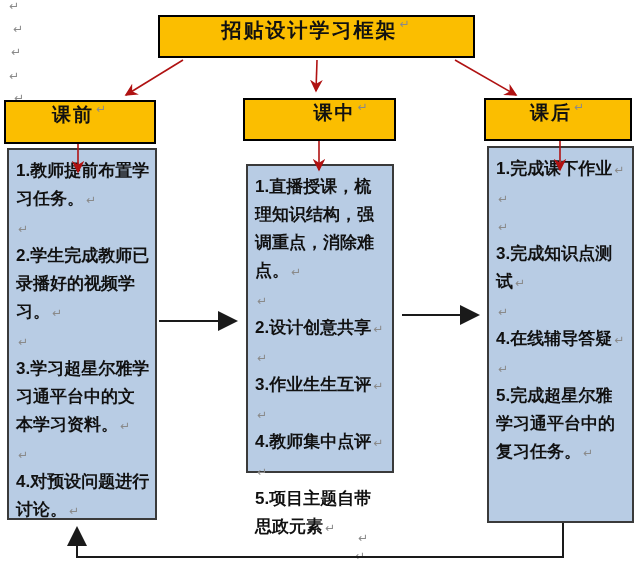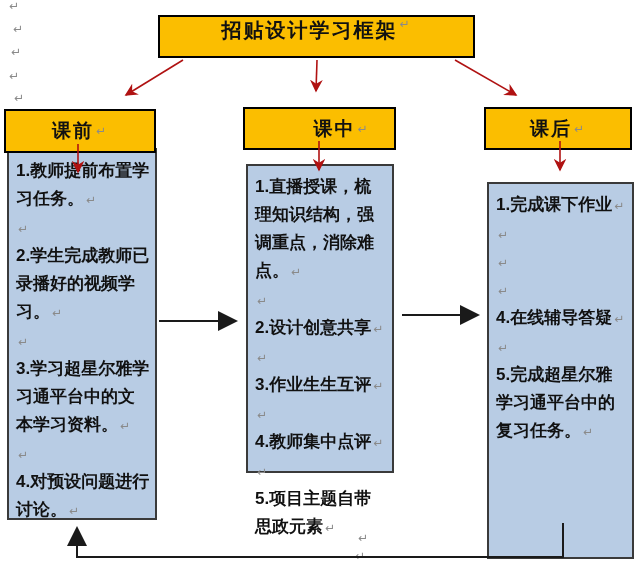--- a/index.html
+++ b/index.html
@@ -13,34 +13,34 @@
     font-family:"Liberation Sans","DejaVu Sans",sans-serif;color:#111;
   }
   .title-box{
     position:absolute;left:158px;top:15px;width:317px;height:43px;
     background:var(--yellow);border:2px solid var(--border-black);
     display:flex;align-items:flex-start;justify-content:center;
     font-weight:bold;font-size:20px;letter-spacing:2px;z-index:2;
   }
   .col-header{
     position:absolute;background:var(--yellow);border:2px solid var(--border-black);
-    display:flex;align-items:center;justify-content:center;
-    font-weight:bold;font-size:19px;letter-spacing:2px;z-index:2;margin-top:9px;
+    display:flex;align-items:flex-start;justify-content:center;
+    font-weight:bold;font-size:19px;letter-spacing:2px;z-index:2;
   }
   .col-body{
     position:absolute;background:var(--blue);border:2px solid var(--border-blue);
     padding:7px 5px 0 7px;font-weight:bold;font-size:17px;line-height:28px;
     z-index:1;word-break:break-all;
   }
   #hdr0{left:4px;  top:100px;width:152px;height:44px;}
   #hdr1{left:243px;top:98px; width:153px;height:43px;padding-left:44px;}
   #hdr2{left:484px;top:98px; width:148px;height:43px;}
   #body0{left:7px;  top:148px;width:150px;height:372px;}
   #body1{left:246px;top:164px;width:148px;height:309px;}
-  #body2{left:487px;top:146px;width:147px;height:377px;margin-top:36px;}
+  #body2{left:487px;top:146px;width:147px;height:377px;}
   p.item{margin:0;}
   p.blank{margin:0;height:28px;}
   .pmark-inline{color:var(--pgray);font-size:12px;font-weight:normal;margin-left:2px;vertical-align:baseline;}
   .pmark-abs{position:absolute;color:var(--pgray);font-size:12px;z-index:0;line-height:12px;}
   svg.overlay{position:absolute;left:0;top:0;z-index:3;pointer-events:none;}
 </style>
 </head>
 <body>
 
 <div class="title-box">
@@ -78,20 +78,21 @@
     <p class="item">3.作业生生互评<span class="pmark-inline">↵</span></p>
     <p class="blank"><span class="pmark-inline">↵</span></p>
     <p class="item">4.教师集中点评<span class="pmark-inline">↵</span></p>
     <p class="blank"><span class="pmark-inline">↵</span></p>
     <p class="item">5.项目主题自带思政元素<span class="pmark-inline">↵</span></p>
   </div>
 <div class="col-body" id="body2">
     <p class="item">1.完成课下作业<span class="pmark-inline">↵</span></p>
     <p class="blank"><span class="pmark-inline">↵</span></p>
     <p class="blank"><span class="pmark-inline">↵</span></p>
+    <p class="item">3.完成知识点测试<span class="pmark-inline">↵</span></p>
     <p class="blank"><span class="pmark-inline">↵</span></p>
     <p class="item">4.在线辅导答疑<span class="pmark-inline">↵</span></p>
     <p class="blank"><span class="pmark-inline">↵</span></p>
     <p class="item">5.完成超星尔雅学习通平台中的复习任务。<span class="pmark-inline">↵</span></p>
   </div>
 
 <span class="pmark-abs" style="left:9px;top:0px">↵</span>
 <span class="pmark-abs" style="left:13px;top:23px">↵</span>
 <span class="pmark-abs" style="left:11px;top:46px">↵</span>
 <span class="pmark-abs" style="left:9px;top:70px">↵</span>

